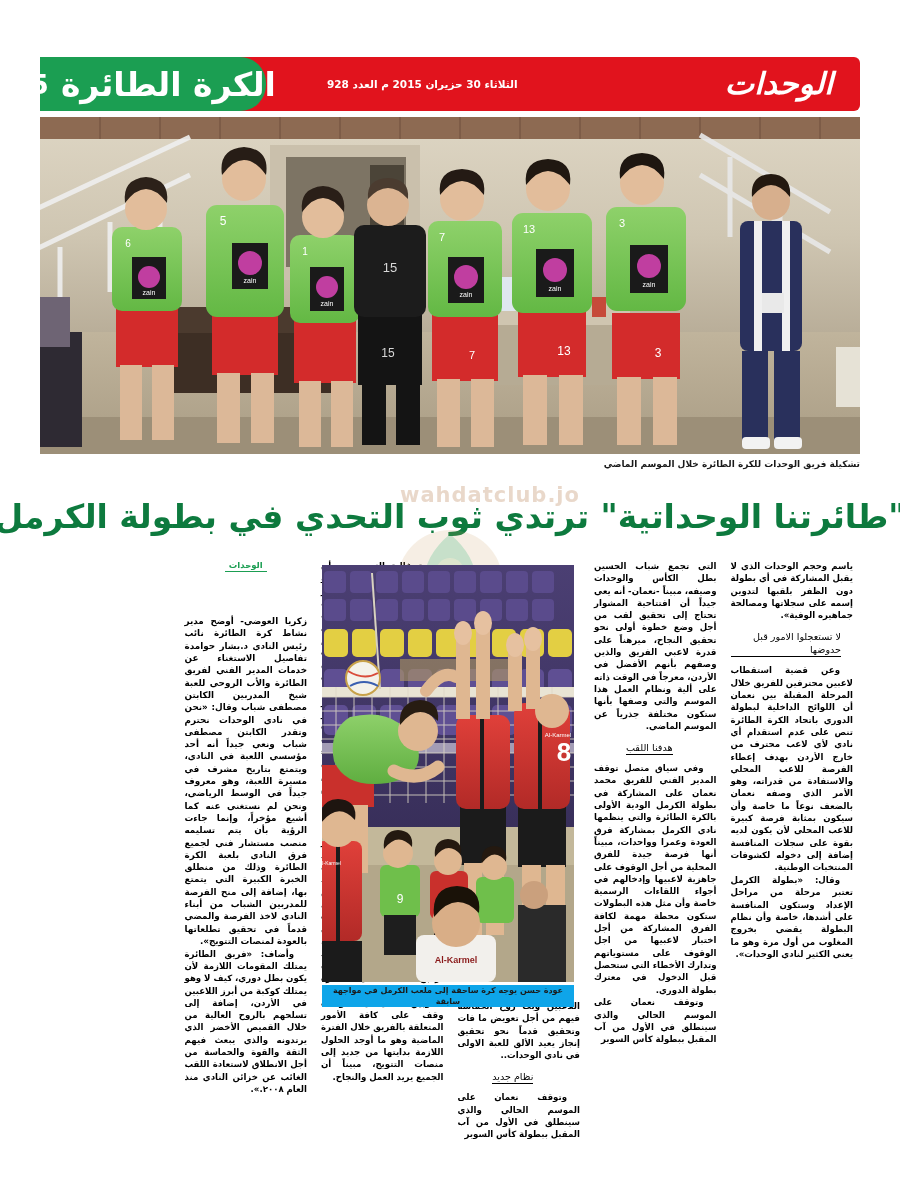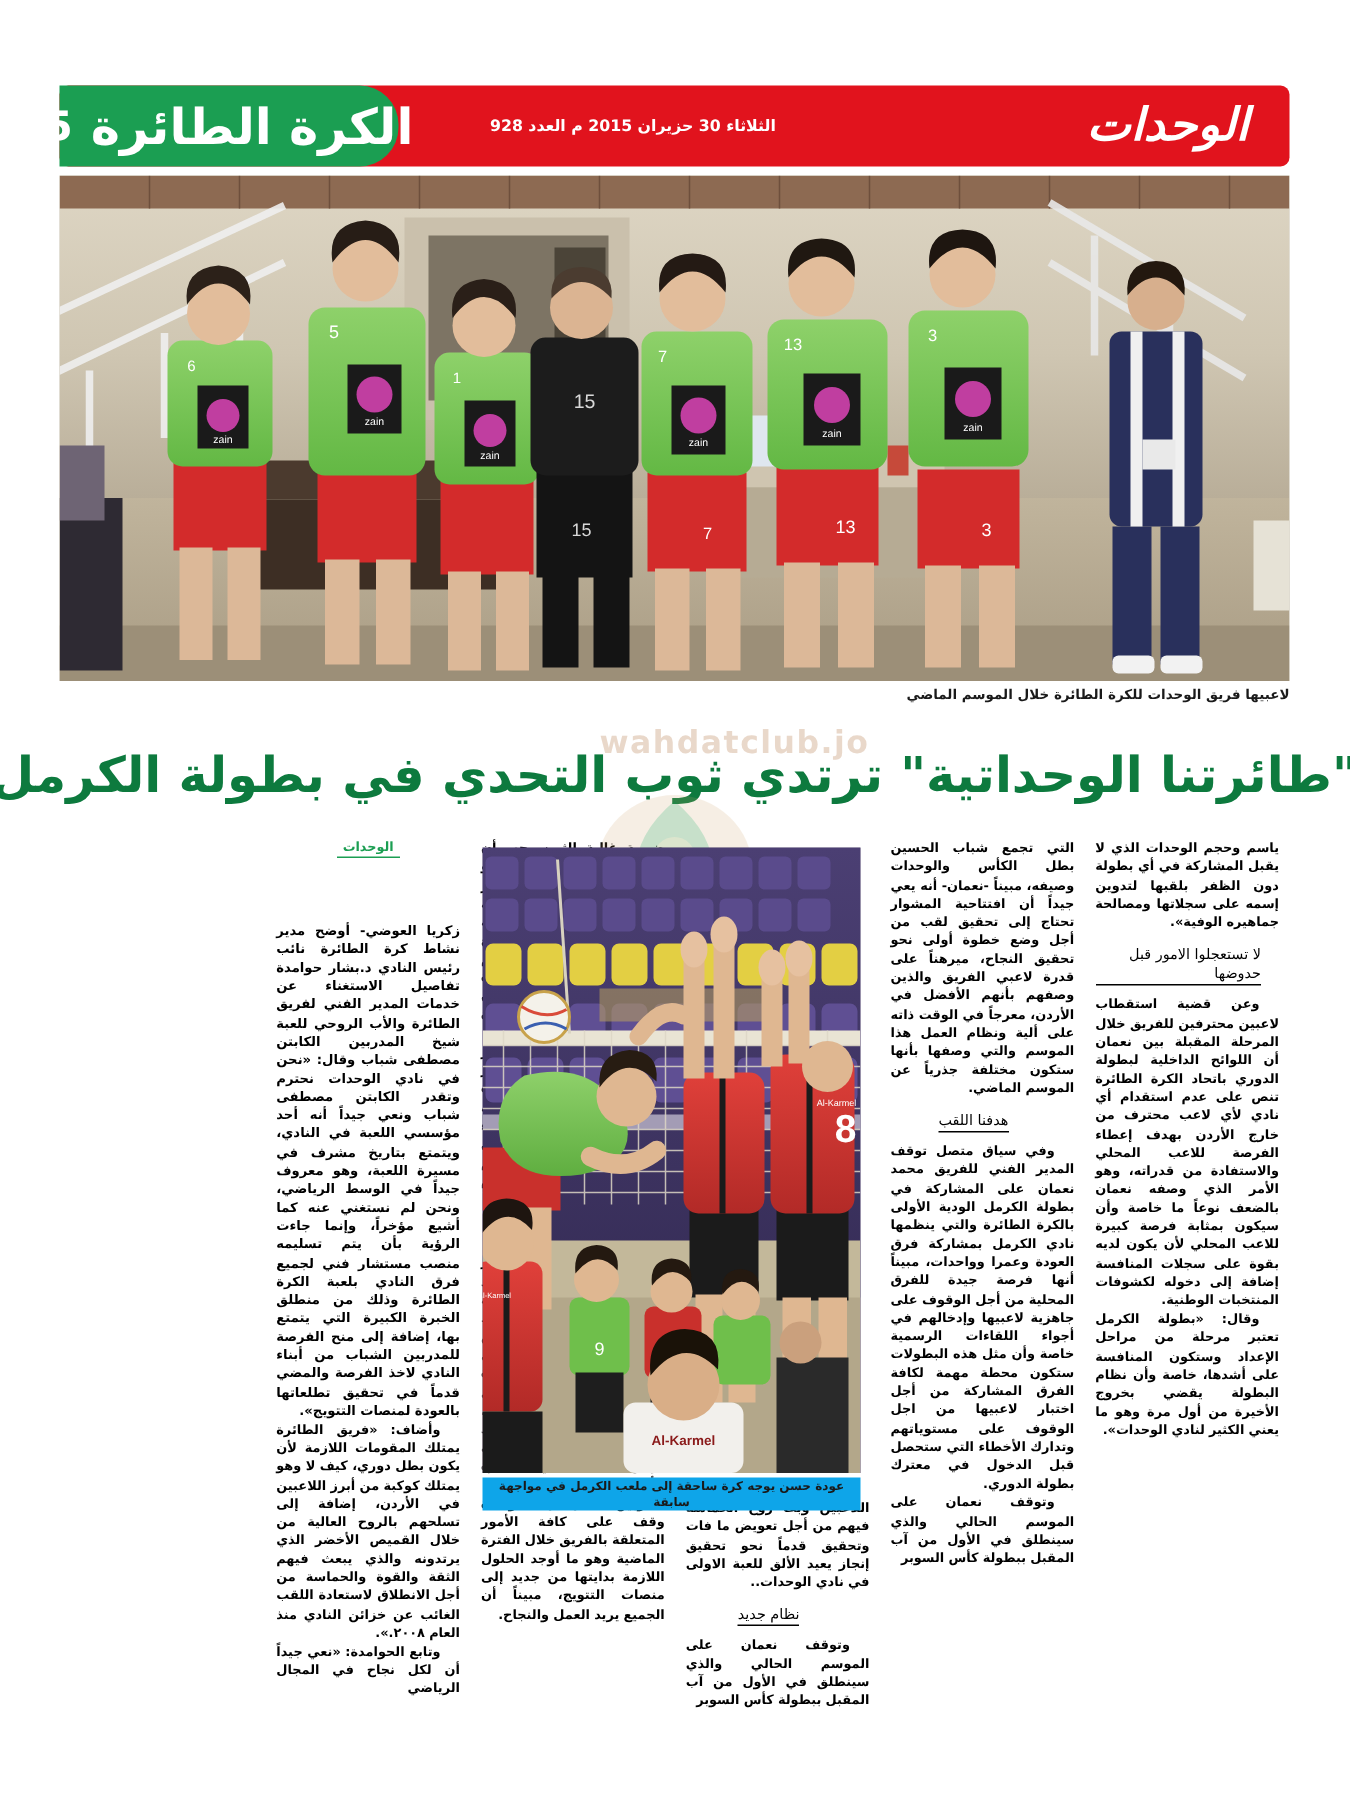--- a/index.html
+++ b/index.html
@@ -418,21 +418,21 @@
           <path d="M712 80 q19 -24 38 0 q2 -22 -19 -23 q-21 1 -19 23Z" fill="#23180f"></path>
         </g>
       </g>
 
       <rect x="0" y="215" width="42" height="115" fill="#2e2a33"></rect>
       <rect x="0" y="180" width="30" height="50" fill="#6e6474"></rect>
 
       <rect x="796" y="230" width="24" height="60" fill="#e6e2d6"></rect>
     </svg>
   </div>
-  <div class="photo-caption">لاعبيها فريق الوحدات للكرة الطائرة خلال الموسم الماضي</div>
+  <div class="photo-caption">تشكيلة فريق الوحدات للكرة الطائرة خلال الموسم الماضي</div>
 
   <div class="watermark-top">wahdatclub.jo</div>
   <div class="headline-wrap">
     <h1 class="headline">"طائرتنا الوحداتية" ترتدي ثوب التحدي في بطولة الكرمل</h1>
   </div>
 
   <div class="watermark-logo">
     <svg viewBox="0 0 130 120">
       <ellipse cx="65" cy="60" rx="52" ry="50" fill="#cfa46b" opacity="0.35"></ellipse>
       <path d="M65 14 q26 22 26 48 q0 26 -26 44 q-26 -18 -26 -44 q0 -26 26 -48Z" fill="#1b9e52" opacity="0.45"></path>
@@ -443,21 +443,21 @@
 
   <div class="body-area">
     <div class="columns">
 
       <div class="col">
         <p class="para">ياسم وحجم الوحدات الذي لا يقبل المشاركة في أي بطولة دون الظفر بلقبها لتدوين إسمه على سجلاتها ومصالحة جماهيره الوفية».</p>
         <div class="subhead-wrap">
           <span class="subhead">لا تستعجلوا الامور قبل حدوضها</span>
         </div>
         <p class="para indent">وعن قضية استقطاب لاعبين محترفين للفريق خلال المرحلة المقبلة بين نعمان أن اللوائح الداخلية لبطولة الدوري باتحاد الكرة الطائرة تنص على عدم استقدام أي نادي لأي لاعب محترف من خارج الأردن بهدف إعطاء الفرصة للاعب المحلي والاستفادة من قدراته، وهو الأمر الذي وصفه نعمان بالضعف نوعاً ما خاصة وأن سيكون بمثابة فرصة كبيرة للاعب المحلي لأن يكون لديه بقوة على سجلات المنافسة إضافة إلى دخوله لكشوفات المنتخبات الوطنية.</p>
-        <p class="para indent">وقال: «بطولة الكرمل تعتبر مرحلة من مراحل الإعداد وستكون المنافسة على أشدها، خاصة وأن نظام البطولة يقضي بخروج الأخيرة من أول مرة وهو ما يعني الكثير لنادي الوحدات».</p>
+        <p class="para indent">وقال: «بطولة الكرمل تعتبر مرحلة من مراحل الإعداد وستكون المنافسة على أشدها، خاصة وأن نظام البطولة يقضي بخروج المغلوب من أول مرة وهو ما يعني الكثير لنادي الوحدات».</p>
       </div>
 
       <div class="col">
         <p class="para">التي تجمع شباب الحسين بطل الكأس والوحدات وصيفه، مبيناً -نعمان- أنه يعي جيداً أن افتتاحية المشوار تحتاج إلى تحقيق لقب من أجل وضع خطوة أولى نحو تحقيق النجاح، ميرهناً على قدرة لاعبي الفريق والذين وصفهم بأنهم الأفضل في الأردن، معرجاً في الوقت ذاته على ألية ونظام العمل هذا الموسم والتي وصفها بأنها ستكون مختلفة جذرياً عن الموسم الماضي.</p>
         <div class="subhead-wrap">
           <span class="subhead">هدفنا اللقب</span>
         </div>
         <p class="para indent">وفي سياق متصل توقف المدير الفني للفريق محمد نعمان على المشاركة في بطولة الكرمل الودية الأولى بالكرة الطائرة والتي ينظمها نادي الكرمل بمشاركة فرق العودة وعمرا وواحدات، مبيناً أنها فرصة جيدة للفرق المحلية من أجل الوقوف على جاهزية لاعبيها وإدخالهم في أجواء اللقاءات الرسمية خاصة وأن مثل هذه البطولات ستكون محطة مهمة لكافة الفرق المشاركة من أجل اختبار لاعبيها من اجل الوقوف على مستوياتهم وتدارك الأخطاء التي ستحصل قبل الدخول في معترك بطولة الدوري.</p>
         <p class="para indent">وتوقف نعمان على الموسم الحالي والذي سينطلق في الأول من آب المقبل ببطولة كأس السوبر</p>
       </div>
@@ -478,21 +478,20 @@
           <span class="subhead">ثقة مطلقة</span>
         </div>
         <p class="para indent">من جانبه كشف المدير الفني للفريق الكابتن محمد نعمان عن ثقته المطلقة برفقة اللاعبين بمدير النشاط د.بشار الحوامدة ومجلس إدارة النادي بالنظر للشغل المطلوب لفريق الطائرة بالنادي، وتذليل العوائق والتي يأتي أبرزها بالعائق المادي، مبيناً أن هذه المسألة هي أحد أهم الأسباب التي أدت إلى تراجع الأداء في الفترة الأخيرة.</p>
         <p class="para indent">وبين نعمان أن الحوامدة وقف على كافة الأمور المتعلقة بالفريق خلال الفترة الماضية وهو ما أوجد الحلول اللازمة بدايتها من جديد إلى منصات التتويج، مبيناً أن الجميع يريد العمل والنجاح.</p>
       </div>
 
       <div class="col">
         <span class="byline">الوحدات</span>
         <p class="para lead">زكريا العوضي- أوضح مدير نشاط كرة الطائرة نائب رئيس النادي د.بشار حوامدة تفاصيل الاستغناء عن خدمات المدير الفني لفريق الطائرة والأب الروحي للعبة شيخ المدربين الكابتن مصطفى شباب وقال: «نحن في نادي الوحدات نحترم وتقدر الكابتن مصطفى شباب ونعي جيداً أنه أحد مؤسسي اللعبة في النادي، ويتمتع بتاريخ مشرف في مسيرة اللعبة، وهو معروف جيداً في الوسط الرياضي، ونحن لم نستغني عنه كما أشيع مؤخراً، وإنما جاءت الرؤية بأن يتم تسليمه منصب مستشار فني لجميع فرق النادي بلعبة الكرة الطائرة وذلك من منطلق الخبرة الكبيرة التي يتمتع بها، إضافة إلى منح الفرصة للمدربين الشباب من أبناء النادي لاخذ الفرصة والمضي قدماً في تحقيق تطلعاتها بالعودة لمنصات التتويج».</p>
         <p class="para indent">وأضاف: «فريق الطائرة يمتلك المقومات اللازمة لأن يكون بطل دوري، كيف لا وهو يمتلك كوكبة من أبرز اللاعبين في الأردن، إضافة إلى تسلحهم بالروح العالية من خلال القميص الأخضر الذي يرتدونه والذي يبعث فيهم الثقة والقوة والحماسة من أجل الانطلاق لاستعادة اللقب الغائب عن خزائن النادي منذ العام ٢٠٠٨.».</p>
-        <p class="para indent">وتابع الحوامدة: «نعي جيداً أن لكل نجاح في المجال الرياضي</p>
       </div>
 
     </div>
   </div>
 
   <div class="action-photo">
     <svg viewBox="0 0 252 417" preserveAspectRatio="none">
       <defs>
         <linearGradient id="standg" x1="0" y1="0" x2="0" y2="1">
           <stop offset="0%" stop-color="#4b3f73"></stop>

